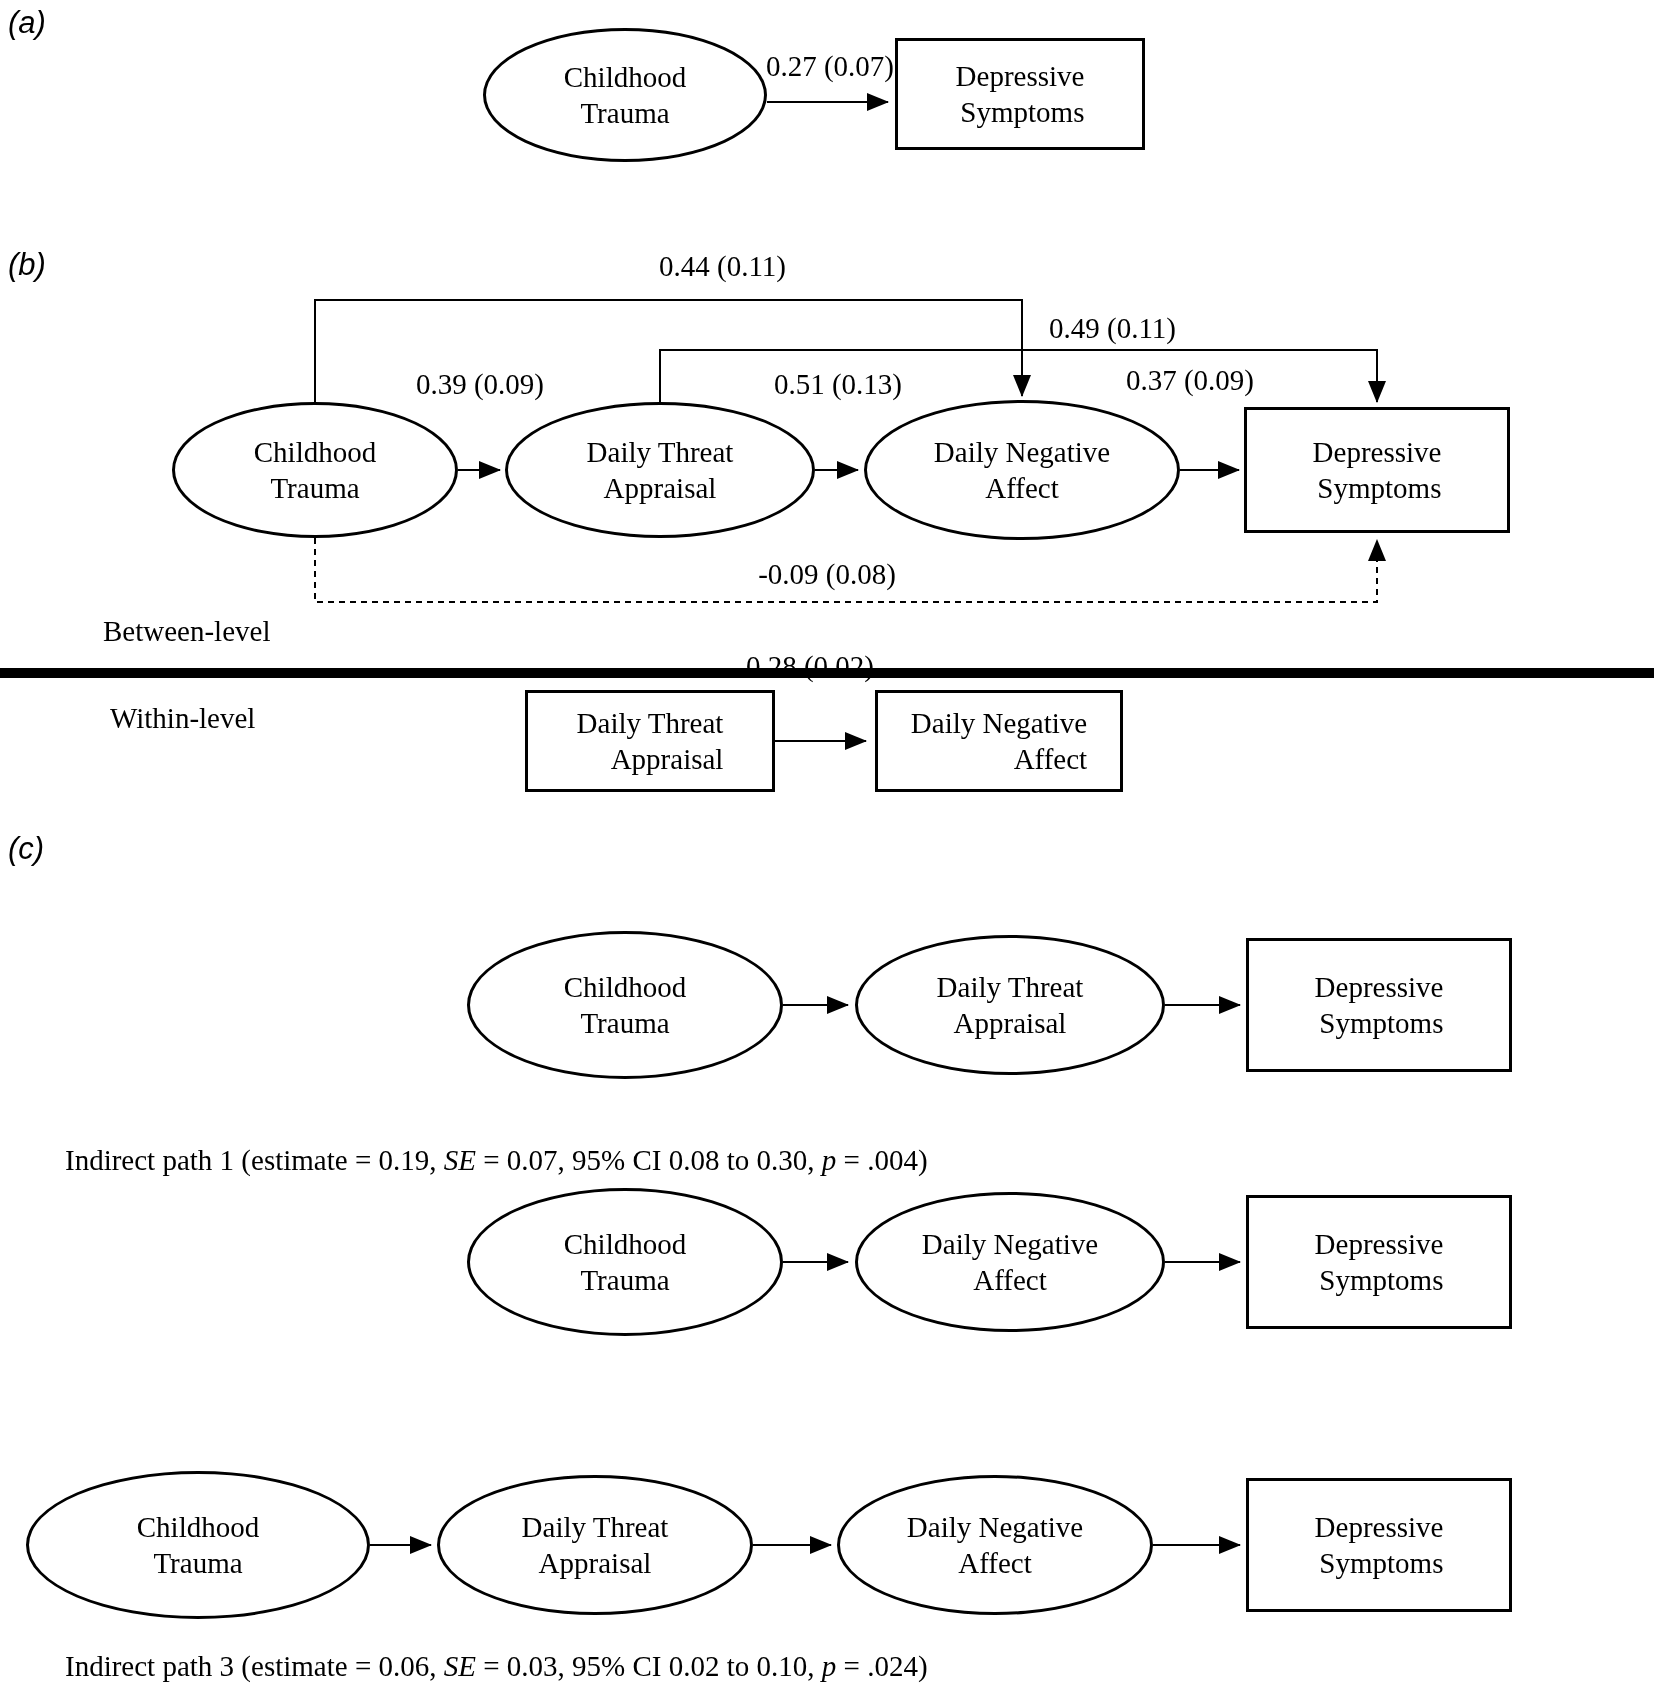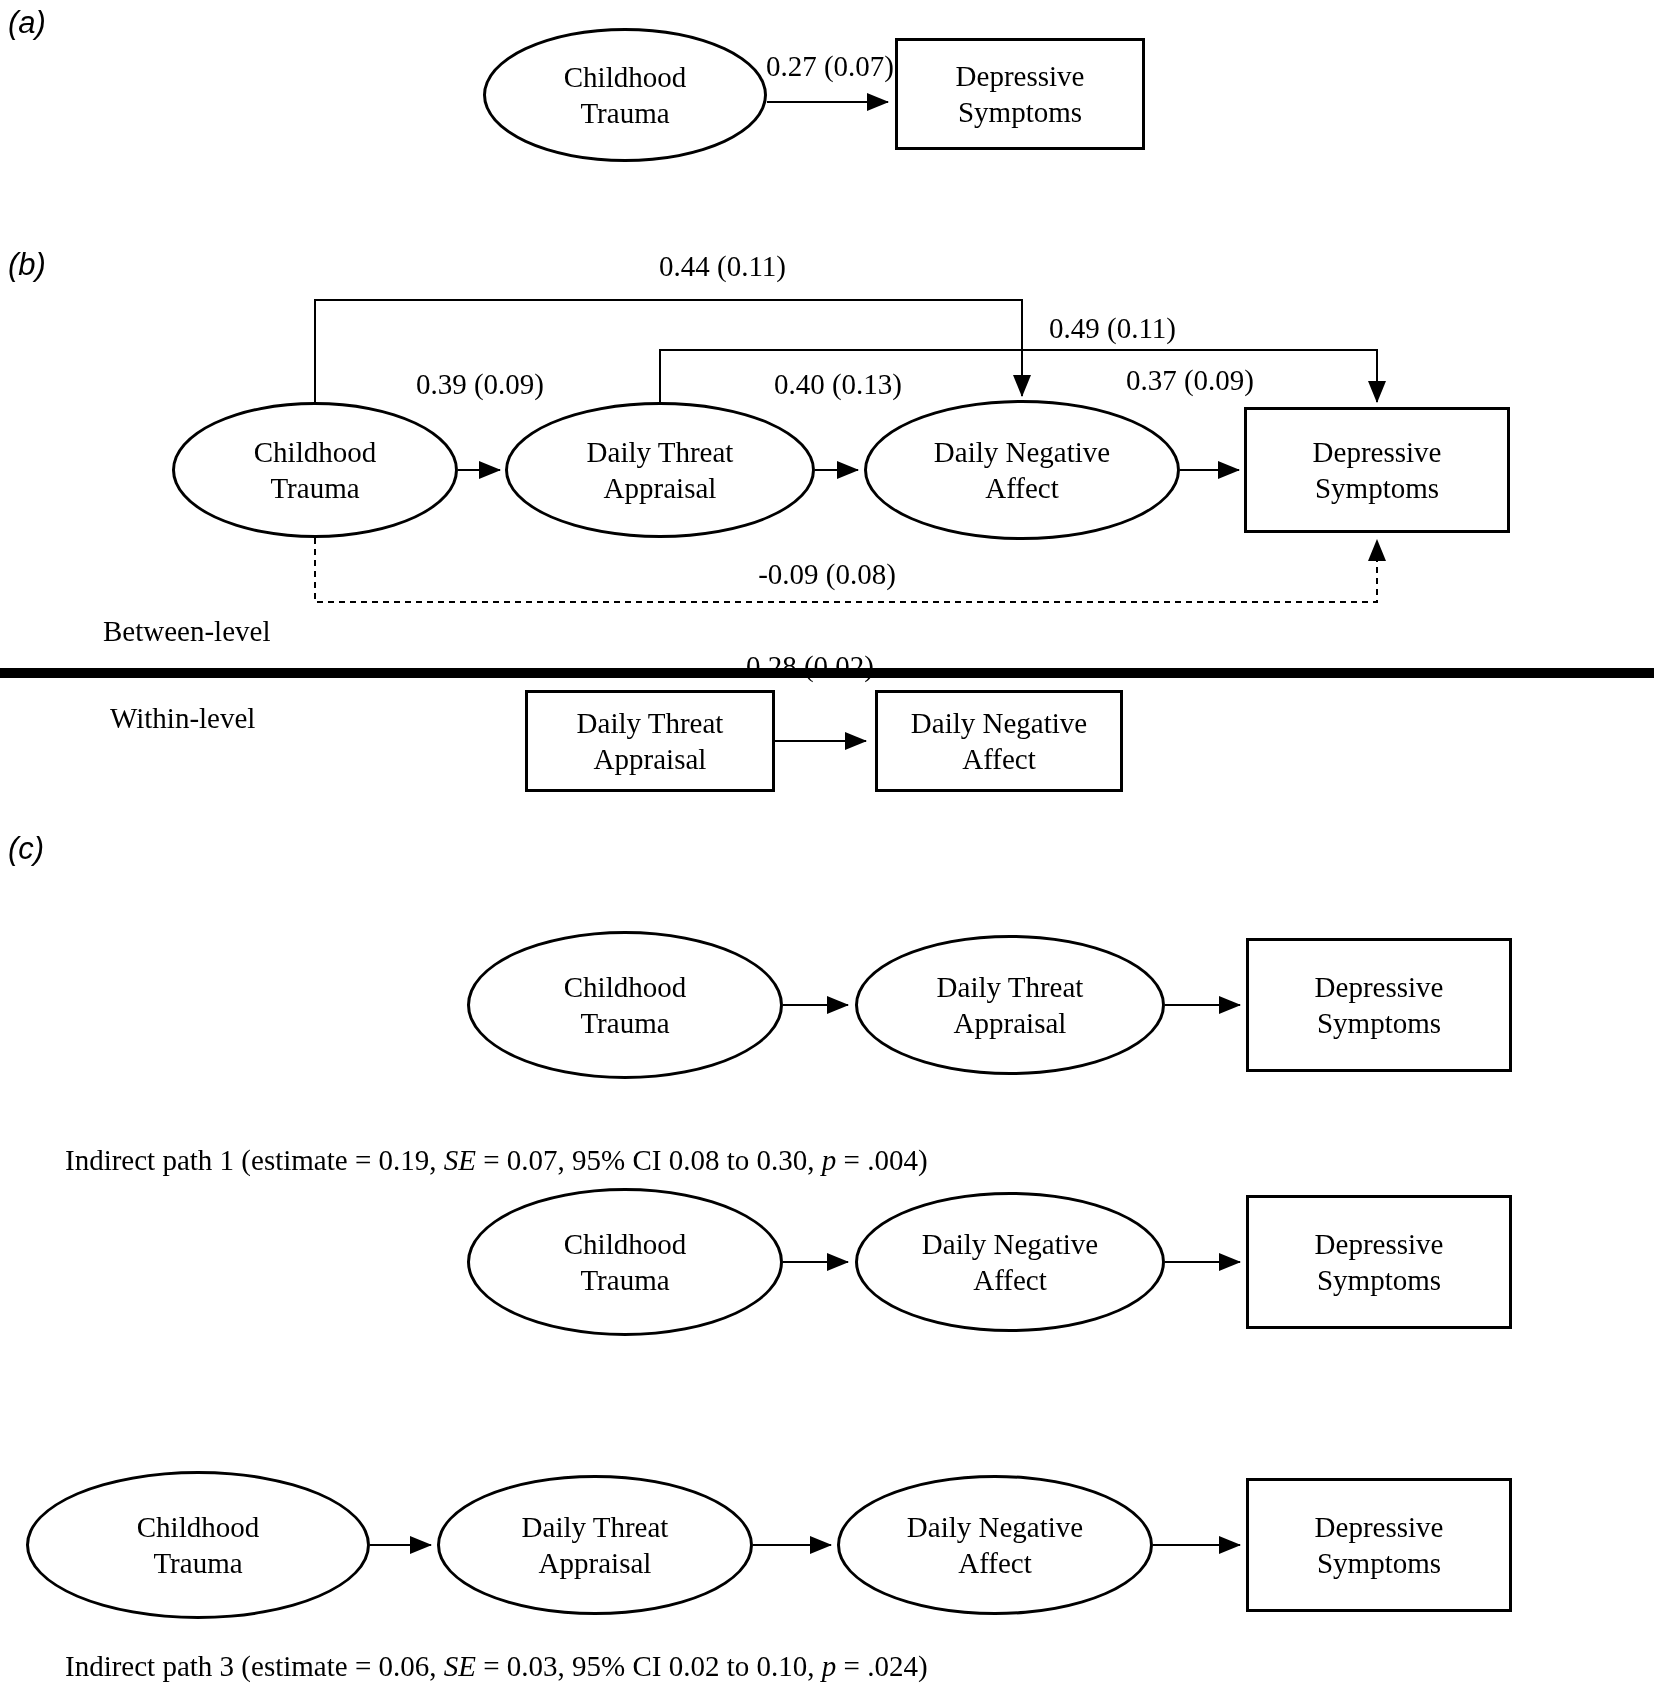--- a/index.html
+++ b/index.html
@@ -15,21 +15,21 @@
   svg.wires { position:absolute; left:0; top:0; width:1654px; height:1696px; }
   .node {
     position:absolute;
     display:flex; align-items:center; justify-content:center;
     text-align:center;
     box-sizing:border-box;
     background:#fff;
     font: 29px/1.25 "Liberation Serif", serif;
   }
   .ellipse { border:3px solid #000; border-radius:50%; }
-  .rect    { border:3px solid #000; }
+  .rect    { border:3px solid #000;text-align:right; }
   .node .label { white-space:pre-line; }
   .coef {
     position:absolute;
     font: 29px/1.15 "Liberation Serif", serif;
     text-align:center;
     white-space:nowrap;
   }
   .panel-label {
     position:absolute;
     font: italic 31px/1.1 "Liberation Sans", sans-serif;
@@ -97,21 +97,21 @@
     <span class="label">Depressive
 Symptoms</span>
   </div>
 
   <div class="panel-label" style="left:8px; top:248px;">(b)</div>
 
   <div class="coef" style="left:630px; top:250px; width:185px;">0.44 (0.11)</div>
   <div class="coef" style="left:1020px; top:312px; width:185px;">0.49 (0.11)</div>
 
   <div class="coef" style="left:390px; top:368px; width:180px;">0.39 (0.09)</div>
-  <div class="coef" style="left:748px; top:368px; width:180px;">0.40 (0.13)</div>
+  <div class="coef" style="left:748px; top:368px; width:180px;">0.51 (0.13)</div>
   <div class="coef" style="left:1100px; top:364px; width:180px;">0.37 (0.09)</div>
 
   <div class="node ellipse" style="left:172px; top:402px; width:286px; height:136px;">
     <span class="label">Childhood
 Trauma</span>
   </div>
   <div class="node ellipse" style="left:505px; top:402px; width:310px; height:136px;">
     <span class="label">Daily Threat
 Appraisal</span>
   </div>

